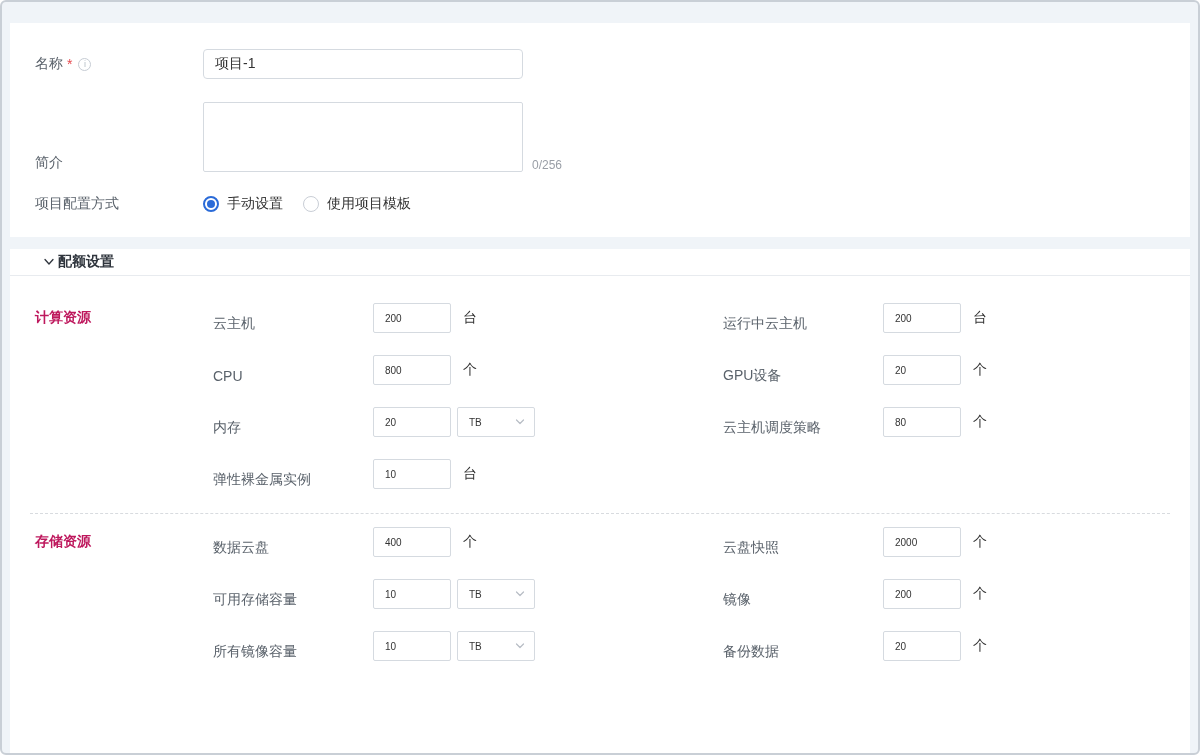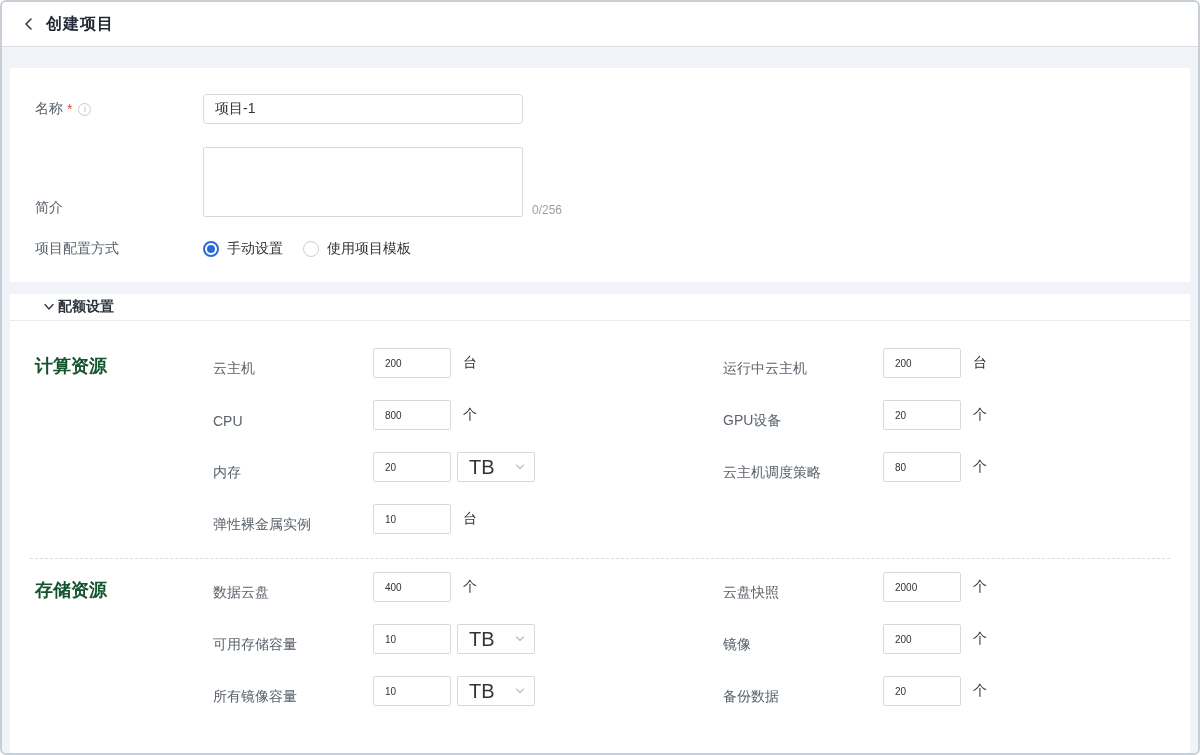--- a/index.html
+++ b/index.html
@@ -64,53 +64,43 @@
   
   .card2 { flex:1; display:flex; flex-direction:column; }
   .section-header {
     height:27px; flex-shrink:0; border-bottom:1px solid #e8ebef;
     display:flex; align-items:center; padding:0 25px 0 33px;
     font-size:14px; font-weight:bold; color:#2f353d; cursor:pointer;
   }
   .section-header .chev-down { margin-right:3px; display:flex; align-items:center; }
   .quota-group { display:flex; padding:27px 25px 24px; }
   .quota-group.storage { padding:13px 25px 18px; }
-  .group-name { width:178px; flex-shrink:0; font-size:18px; font-weight:600; color:#14532d; padding-top:6px; }
+  .group-name { width:178px; flex-shrink:0; font-size:14px; font-weight:600; color:#be185d; padding-top:6px; }
   .quota-grid { flex:1; display:grid; grid-template-columns:510px 1fr; row-gap:22px; align-items:center; }
   .quota-item { display:flex; align-items:center; height:30px; }
   .q-label { width:160px; flex-shrink:0; font-size:14px; color:#5a626b;margin-top:12px; }
   .q-input {
     width:78px; height:30px; border:1px solid #d5dae0; border-radius:2px;
     padding:0 11px; font-size:10px; color:#333; outline:none;
     font-family:inherit; background:#fff;
   }
   .q-unit { margin-left:12px; font-size:14px; color:#333; }
   .q-select {
     width:78px; height:30px; margin-left:6px;
     border:1px solid #d5dae0; border-radius:2px; background:#fff;
     display:flex; align-items:center; justify-content:space-between;
-    padding:0 9px 0 11px; font-size:20px; color:#333; cursor:pointer;
+    padding:0 9px 0 11px; font-size:10px; color:#333; cursor:pointer;
   }
   .dashed-divider { border-top:1px dashed #d8dbdf; margin:0 20px; }
 </style>
 </head>
 <body>
 
 <div class="frame">
 
-  <div class="topbar">
-    <span class="back-btn">
-      <span style="display:flex;">
-        <svg width="14" height="14" viewBox="0 0 14 14">
-            <path d="M9 2 L4 7 L9 12" fill="none" stroke="#2f353d" stroke-width="1.5" stroke-linecap="round" stroke-linejoin="round"></path>
-          </svg>
-      </span>
-    </span>
-    <span class="topbar-title">创建项目</span>
-  </div>
 
   <div class="band"></div>
 
   <div class="card card1">
 
     <div class="form-row row-name">
       <span class="form-label">
         <span>名称</span>
         <span class="req-mark">*</span>
         <span class="info-icon"></span>

